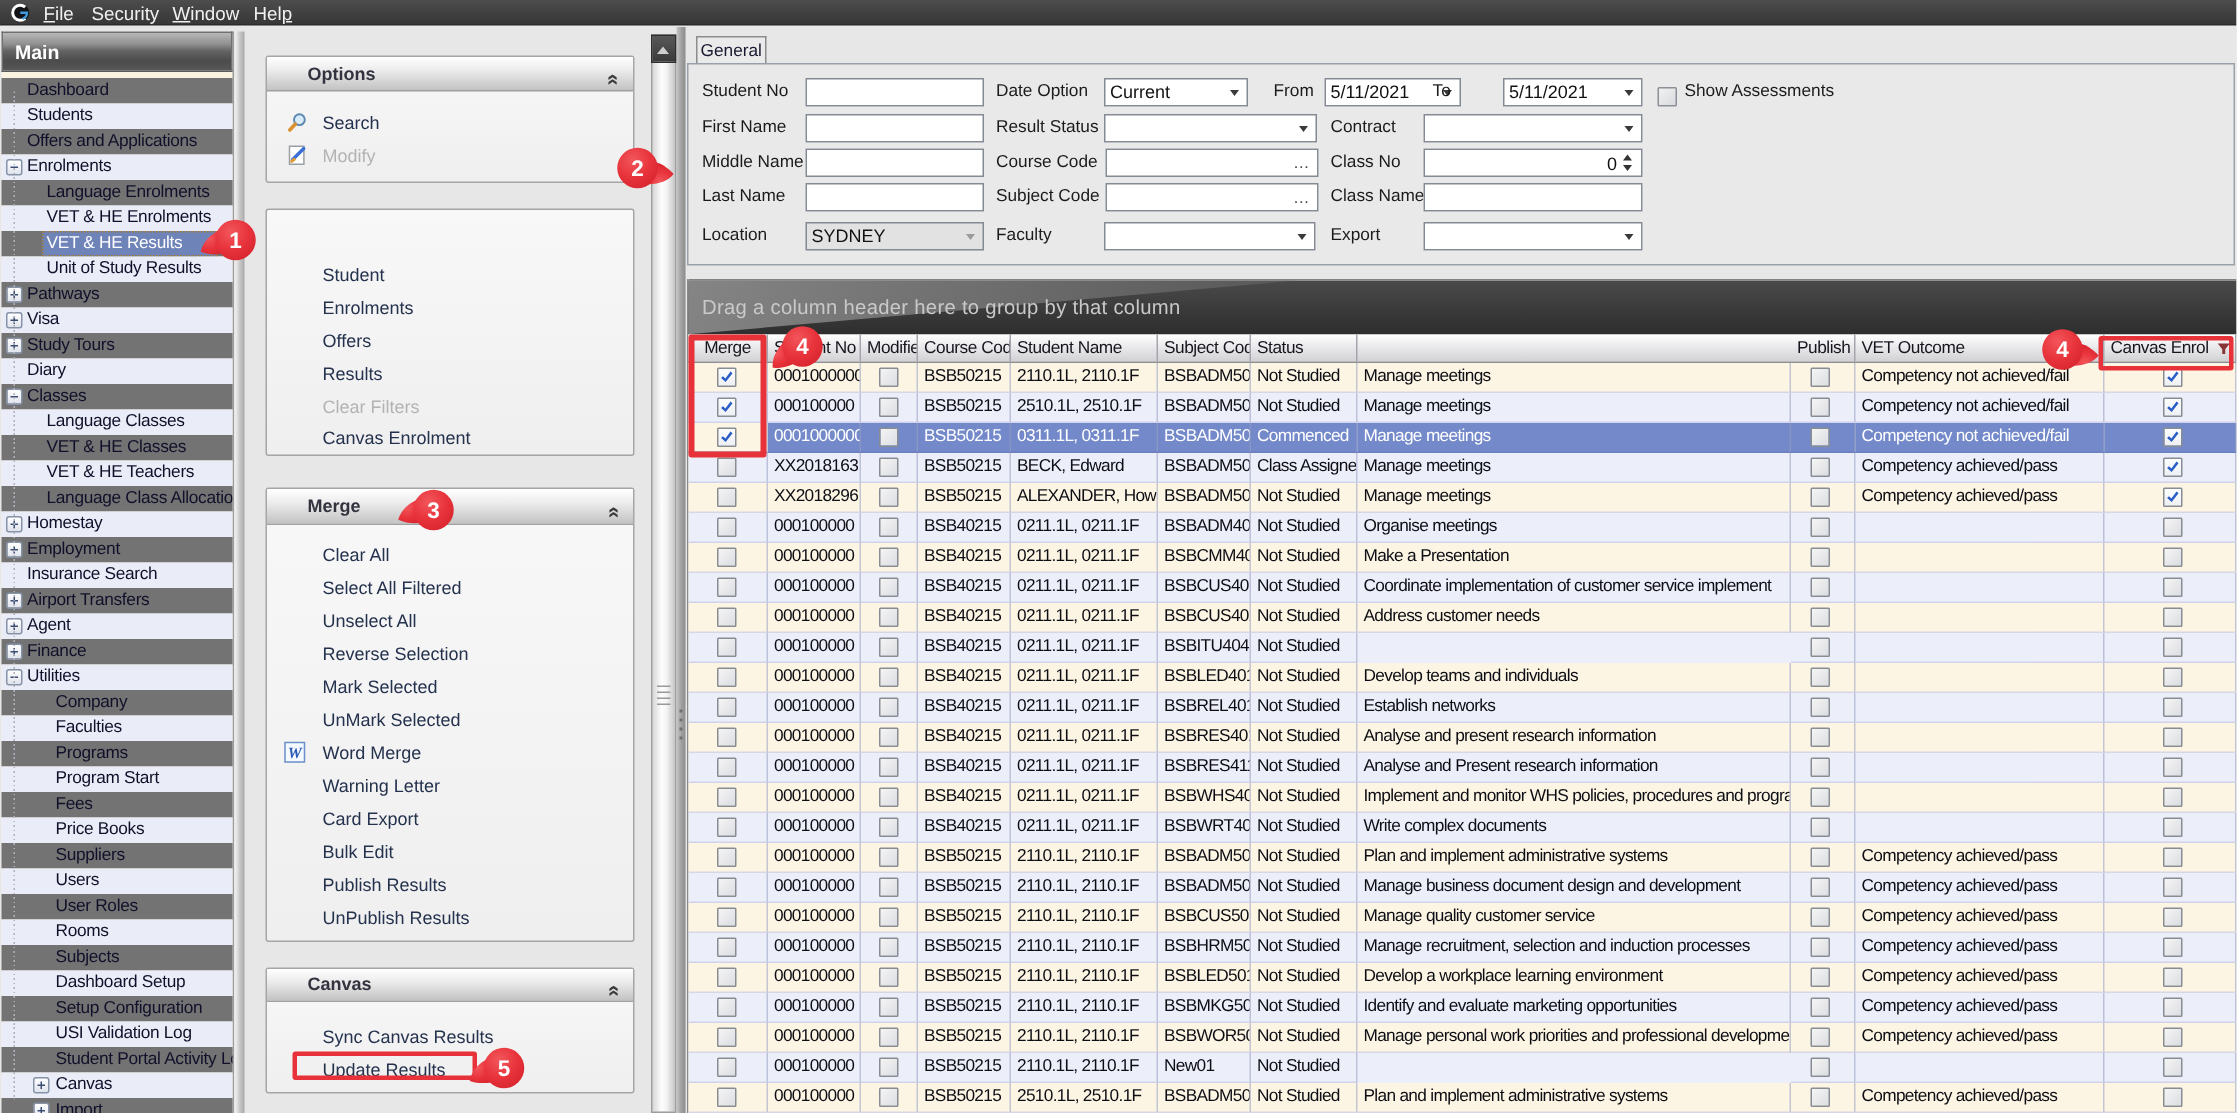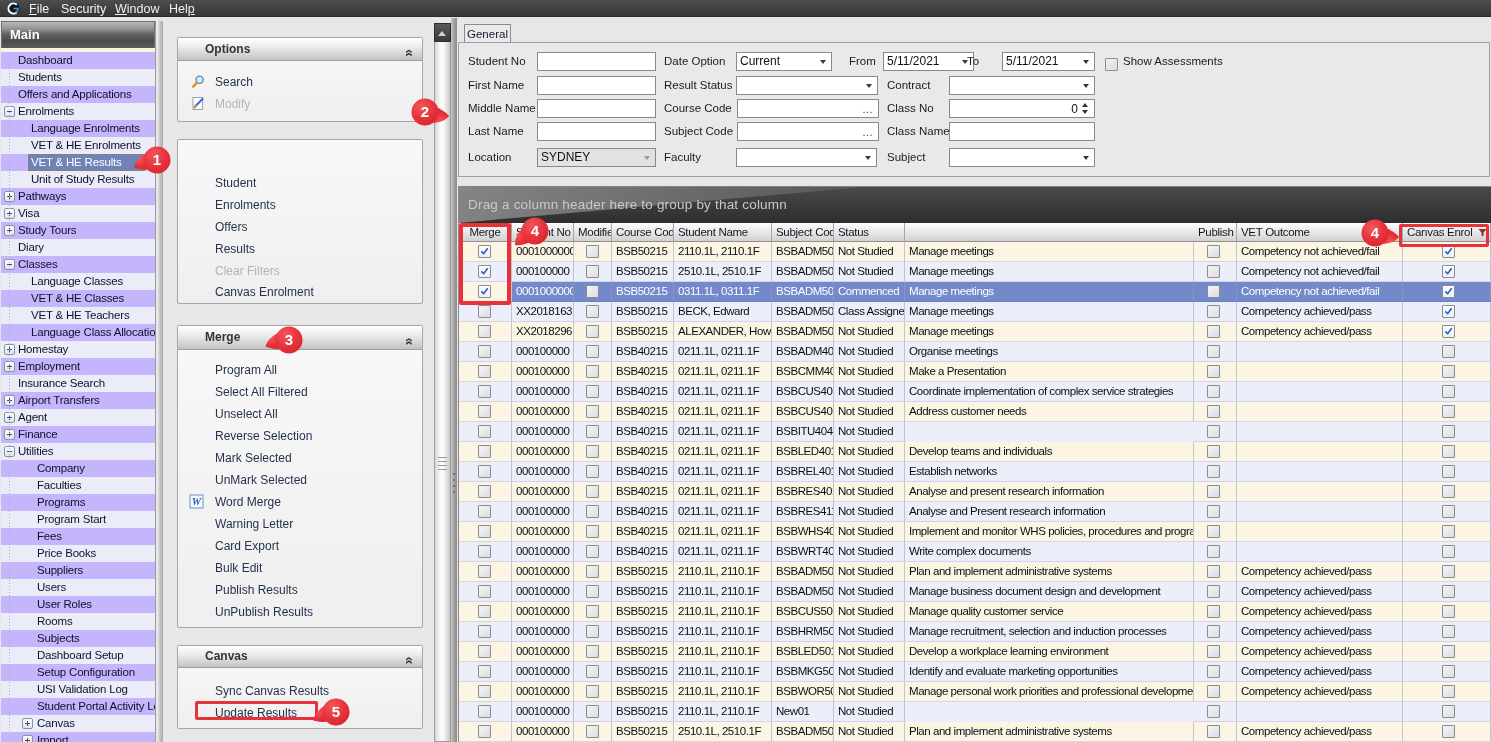--- a/index.html
+++ b/index.html
@@ -9,21 +9,21 @@
   background:linear-gradient(#4d4d4d,#3f3f3f 60%,#373737);border-bottom:1px solid #2a2a2a}
 #menubar span.mi{position:absolute;top:1px;font-size:12.5px;color:#f0f0f0;line-height:16px}
 #logo{position:absolute;left:7px;top:2px;width:13px;height:13px}
 
 #sidebar{left:1px;top:21px;width:155px;height:721px;background:#faf3e2;border-right:1px solid #9c9c9c}
 #mainhdr{height:27px;background:linear-gradient(180deg,#b8b8b8,#8f8f8f 30%,#636363 48%,#4c4c4c 75%,#575757);
   border:1px solid #6f6f6f;border-bottom:1px solid #5a5a5a;color:#fff;font-weight:bold;font-size:13px;
   line-height:25px;padding-left:8px}
 #tree{margin-top:4px}
 .trow{height:17px;line-height:17px;font-size:11.5px;letter-spacing:-0.2px;color:#10102a;white-space:nowrap;overflow:hidden;position:relative}
-.t0{background:#c4b5fd}
+.t0{background:#737373}
 .t1{background:#eaecf7}
 .lv1{padding-left:17px}
 .lv2{padding-left:30px}
 .lv3{padding-left:36px}
 .pm{position:absolute;top:3px;width:11px;height:11px;border:1px solid #8794a8;border-radius:2px;
   background:linear-gradient(#ffffff,#dfe3ec)}
 .pm i{position:absolute;left:2px;top:4px;width:5px;height:1px;background:#3c4e73}
 .pm.plus b{position:absolute;left:4px;top:2px;width:1px;height:5px;background:#3c4e73}
 .selitem{display:inline-block;box-sizing:border-box;width:117px;height:17px;line-height:15px;background:#6e83b8;color:#fff;border:1px dotted #a37a28;padding:0 2px;margin-left:-3px}
 .dotv{position:absolute;width:1px;background-image:repeating-linear-gradient(#b0b0bc 0 1px,transparent 1px 3px)}
@@ -196,21 +196,21 @@
 <div class="panel" style="top:139px;height:165px">
     <div class="pitem" style="top:36px">Student</div>
     <div class="pitem" style="top:58px">Enrolments</div>
     <div class="pitem" style="top:80px">Offers</div>
     <div class="pitem" style="top:102px">Results</div>
     <div class="pitem" style="top:124px"><span class="pgray">Clear Filters</span></div>
     <div class="pitem" style="top:145px">Canvas Enrolment</div>
   </div>
 <div class="panel" style="top:325px;height:303px">
     <div class="phdr" style="height:24px;line-height:23px">Merge<span class="chev">«</span></div>
-    <div class="pitem" style="top:37px">Program All</div>
+    <div class="pitem" style="top:37px">Clear All</div>
     <div class="pitem" style="top:59px">Select All Filtered</div>
     <div class="pitem" style="top:81px">Unselect All</div>
     <div class="pitem" style="top:103px">Reverse Selection</div>
     <div class="pitem" style="top:125px">Mark Selected</div>
     <div class="pitem" style="top:147px">UnMark Selected</div>
     <div class="pitem" style="top:169px">Word Merge</div>
     <svg class="abs" style="left:11px;top:168px" width="15" height="15" viewBox="0 0 15 15">
       <rect x="1" y="1" width="13" height="13" fill="#f4f8ff" stroke="#6b8fc9" stroke-width="1"></rect>
       <text x="7.5" y="11.3" font-size="10.5" font-style="italic" font-weight="bold" fill="#2b5bb8" text-anchor="middle" font-family="Liberation Serif,serif">W</text>
     </svg>
@@ -259,28 +259,28 @@
       <span class="dots3">…</span>
     </div>
 <div class="finput" style="left:278px;top:79px;width:142px">
       <span class="dots3">…</span>
     </div>
 <div class="finput" style="left:277px;top:105px;width:141px">
       <span class="arr"></span>
     </div>
 <div class="flabel" style="left:390px;top:9px;width:40px">From</div>
 <div class="finput" style="left:424px;top:9px;width:91px">5/11/2021<span class="arr"></span></div>
-<div class="flabel" style="left:508px;top:9px;width:20px">To</div>
+<div class="flabel" style="left:496px;top:9px;width:20px">To</div>
 <div class="finput" style="left:543px;top:9px;width:93px">5/11/2021<span class="arr"></span></div>
 <div class="cbx" style="left:646px;top:15px"></div>
 <div class="flabel" style="left:664px;top:9px;width:140px">Show Assessments</div>
 <div class="flabel" style="left:428px;top:33px;width:110px">Contract</div>
 <div class="flabel" style="left:428px;top:56px;width:110px">Class No</div>
 <div class="flabel" style="left:428px;top:79px;width:110px">Class Name</div>
-<div class="flabel" style="left:428px;top:105px;width:110px">Subject</div>
+<div class="flabel" style="left:428px;top:105px;width:110px">Export</div>
 <div class="finput" style="left:490px;top:33px;width:146px">
       <span class="arr"></span>
     </div>
 <div class="finput" style="left:490px;top:56px;width:146px">
       <span style="position:absolute;right:16px;top:1px">0</span>
       <span class="spin">
         <i class="up"></i>
         <i class="dn"></i>
       </span>
     </div>
@@ -459,21 +459,21 @@
         <span class="cb" style="left:19px"></span>
       </div>
 <div class="gc" style="left:53px;width:62px">000100000</div>
 <div class="gc" style="left:115px;width:38px;padding:0">
         <span class="cb" style="left:12px"></span>
       </div>
 <div class="gc" style="left:153px;width:62px">BSB40215</div>
 <div class="gc" style="left:215px;width:98px">0211.1L, 0211.1F</div>
 <div class="gc" style="left:313px;width:62px">BSBCUS401</div>
 <div class="gc" style="left:375px;width:71px">Not Studied</div>
-<div class="gc" style="left:446px;width:289px">Coordinate implementation of complex service strategies</div>
+<div class="gc" style="left:446px;width:289px">Coordinate implementation of customer service implement</div>
 <div class="gc" style="left:735px;width:43px;padding:0">
         <span class="cb" style="left:13px"></span>
       </div>
 <div class="gc" style="left:778px;width:166px"></div>
 <div class="gc" style="left:944px;width:88px;padding:0">
         <span class="cb" style="left:39px"></span>
       </div>
 </div>
 <div class="grow" style="top:216px;background:#fcf5e4">
 <div class="gc mergecell" style="left:0;width:53px;padding:0">

